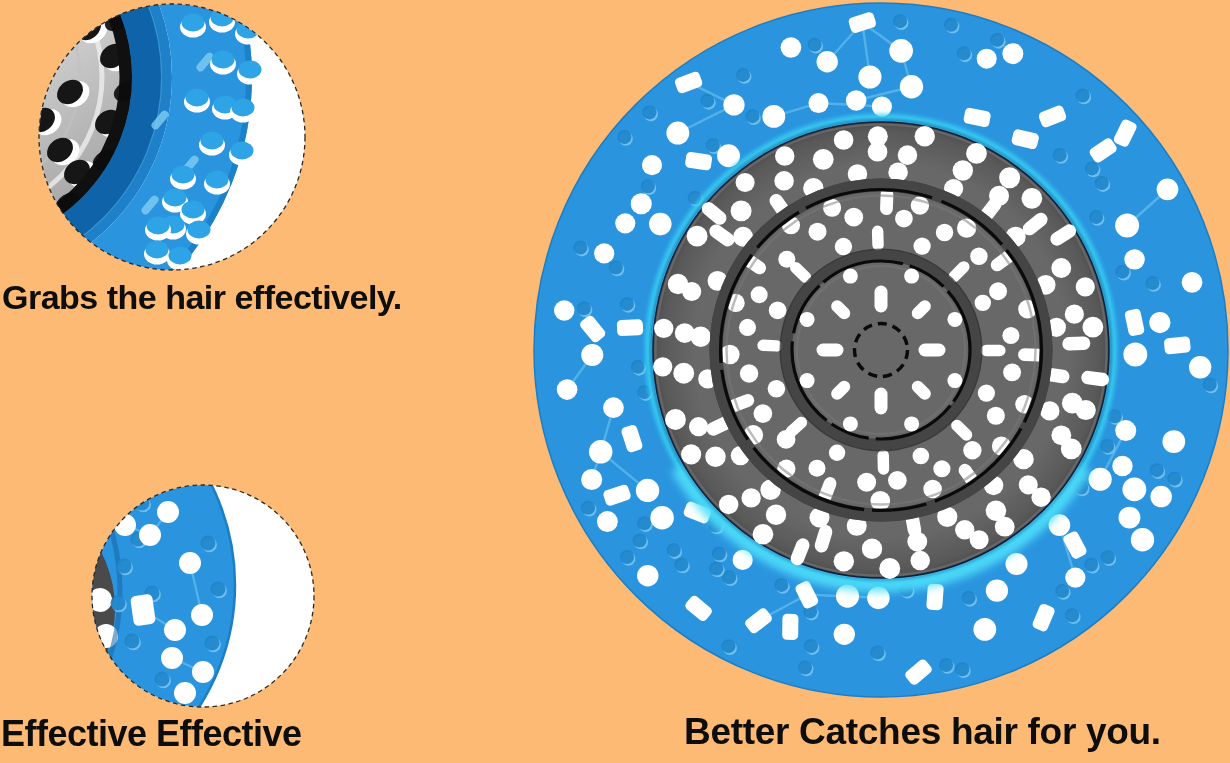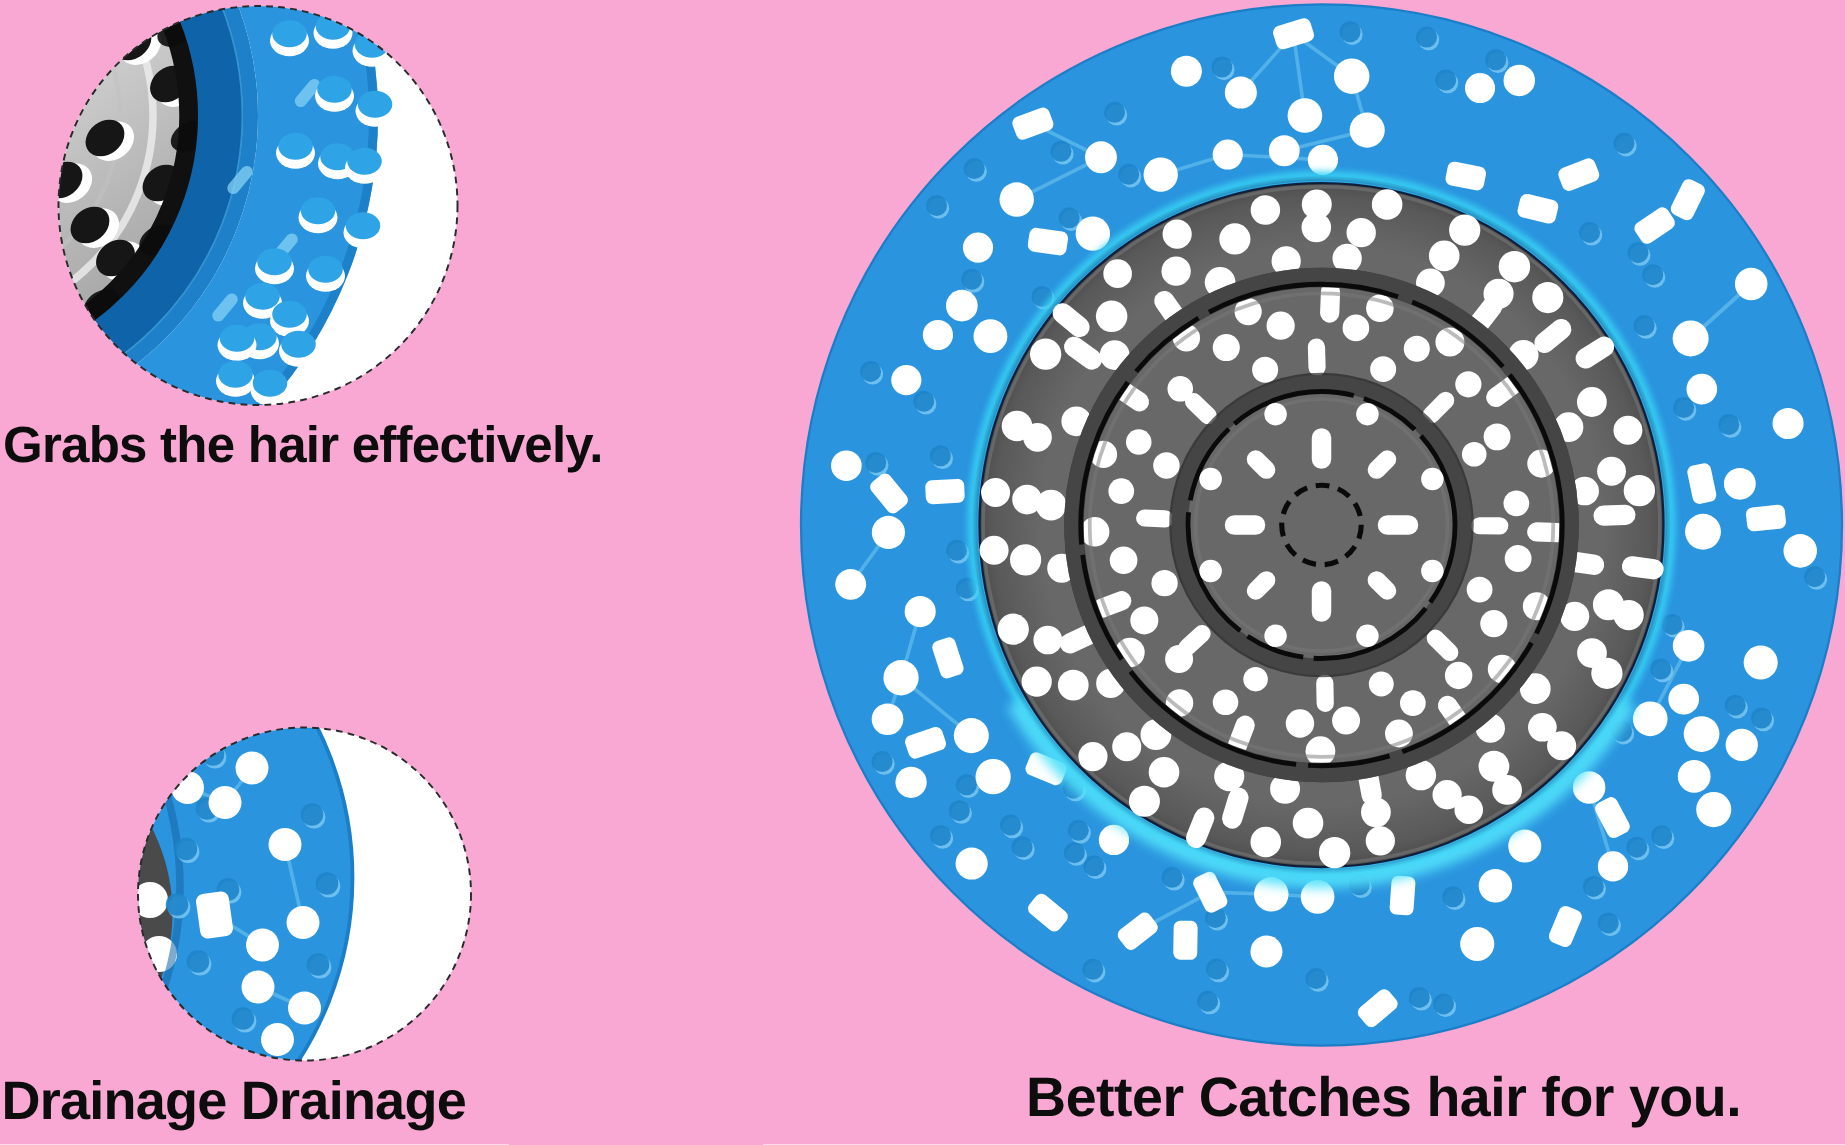--- a/index.html
+++ b/index.html
@@ -1,16 +1,16 @@
 <!DOCTYPE html>
 <html><head>
 <meta charset="utf-8">
 <style>
   html,body{margin:0;padding:0;background:#ffffff;}
-  #page{position:relative;width:1230px;height:763px;background:#f9a8d4;overflow:hidden;
+  #page{position:relative;width:1230px;height:763px;background:#fdba74;overflow:hidden;
         font-family:"Liberation Sans", sans-serif;}
   .caption{position:absolute;font-weight:bold;color:#0d0d0d;white-space:nowrap;
            letter-spacing:-0.5px;line-height:1;}
   #cap-grab{left:2px;top:280px;font-size:34px;}
   #cap-drain{left:1px;top:716px;font-size:36px;}
   #cap-main{left:684px;top:713px;font-size:37px;letter-spacing:-0.3px;}
   svg{position:absolute;display:block;}
 </style>
 </head>
 <body>
@@ -149,21 +149,21 @@
         <circle cx="112" cy="134" r="11" fill="#ffffff"></circle>
         <circle cx="85" cy="149" r="11" fill="#ffffff"></circle>
         <circle cx="82" cy="177" r="11" fill="#ffffff"></circle>
         <circle cx="113" cy="191" r="11" fill="#ffffff"></circle>
         <circle cx="35" cy="44" r="11" fill="#ffffff"></circle>
         <circle cx="95" cy="212" r="11" fill="#ffffff"></circle>
         <rect x="42" y="114" width="22" height="30" rx="5" fill="#ffffff" transform="rotate(-8 53 129)"></rect>
       </g>
       <circle cx="113" cy="115" r="111" fill="none" stroke="#2a2a2a" stroke-width="1.3" stroke-dasharray="4.5 3.5"></circle>
     </svg>
-  <div class="caption" id="cap-drain">Drainage Drainage</div>
+  <div class="caption" id="cap-drain">Effective Effective</div>
 
   <svg id="svg-main" width="700" height="700" viewBox="0 0 700 700" style="left: 531px; top: 0px;">
       <defs>
         <radialGradient id="grayGrad">
           <stop offset="0%" stop-color="#686868"></stop>
           <stop offset="82%" stop-color="#686868"></stop>
           <stop offset="96%" stop-color="#595959"></stop>
           <stop offset="100%" stop-color="#4e4e4e"></stop>
         </radialGradient>
         <filter id="blurS" x="-20%" y="-20%" width="140%" height="140%">

